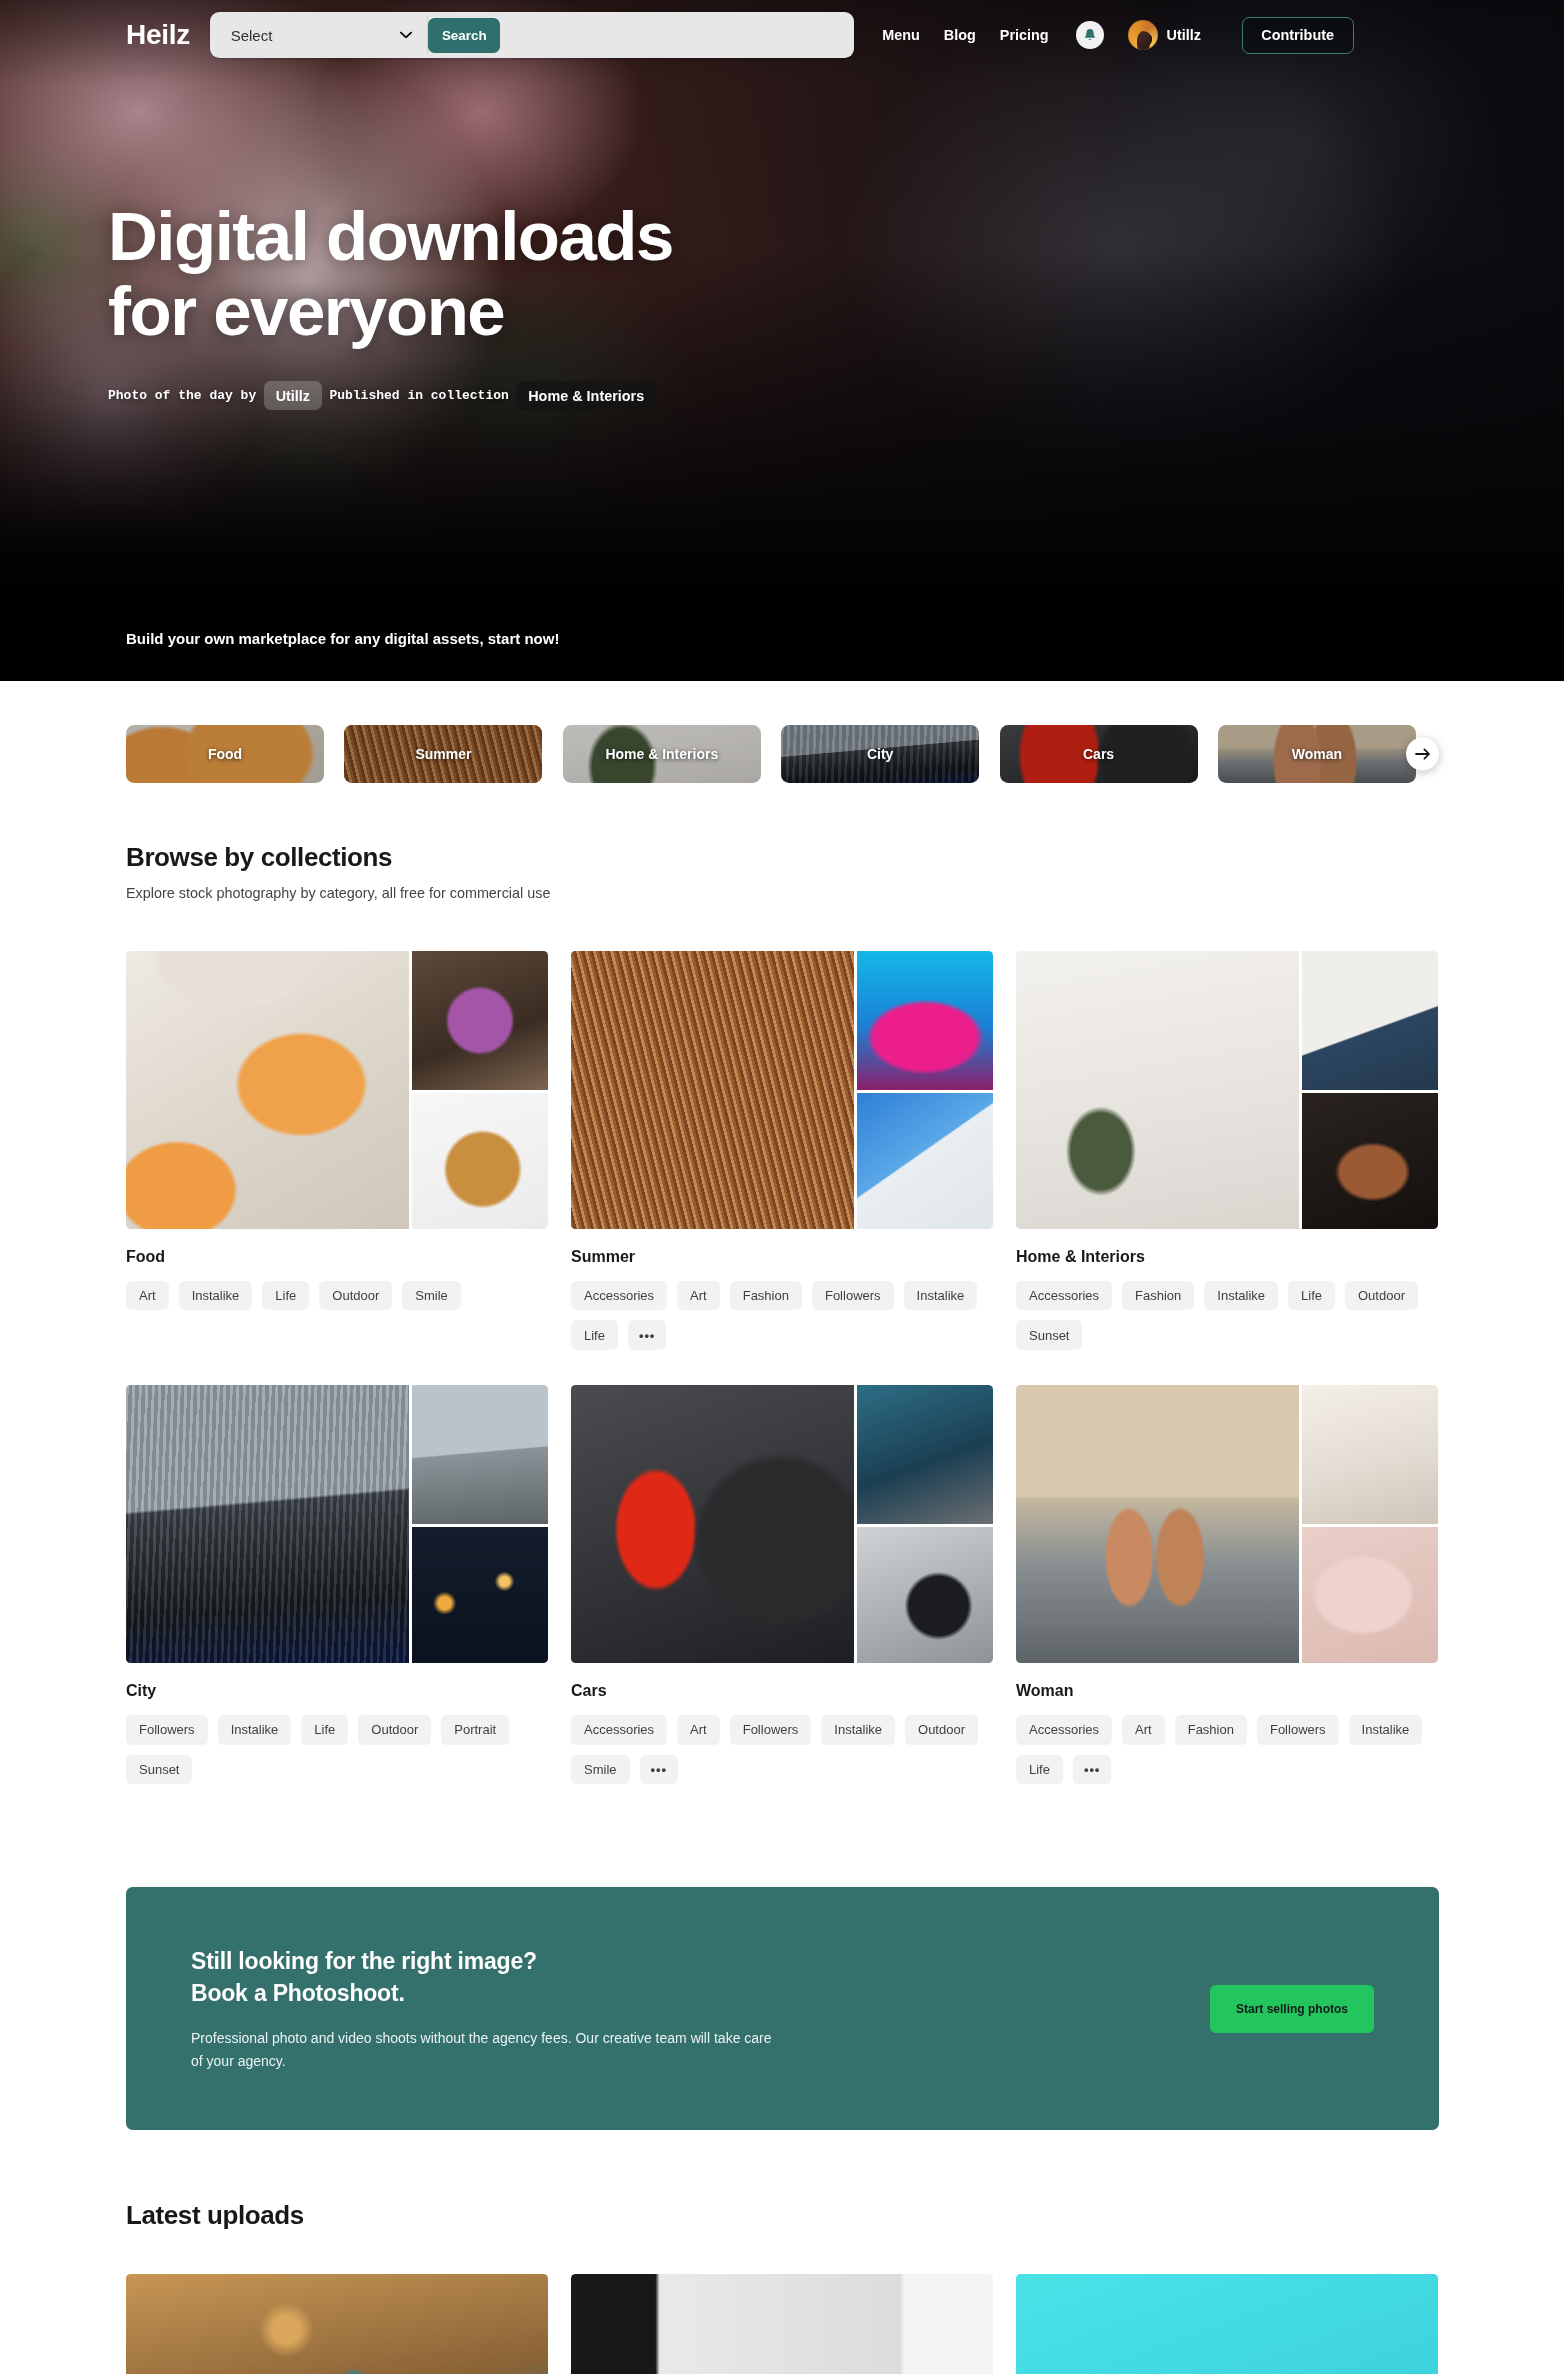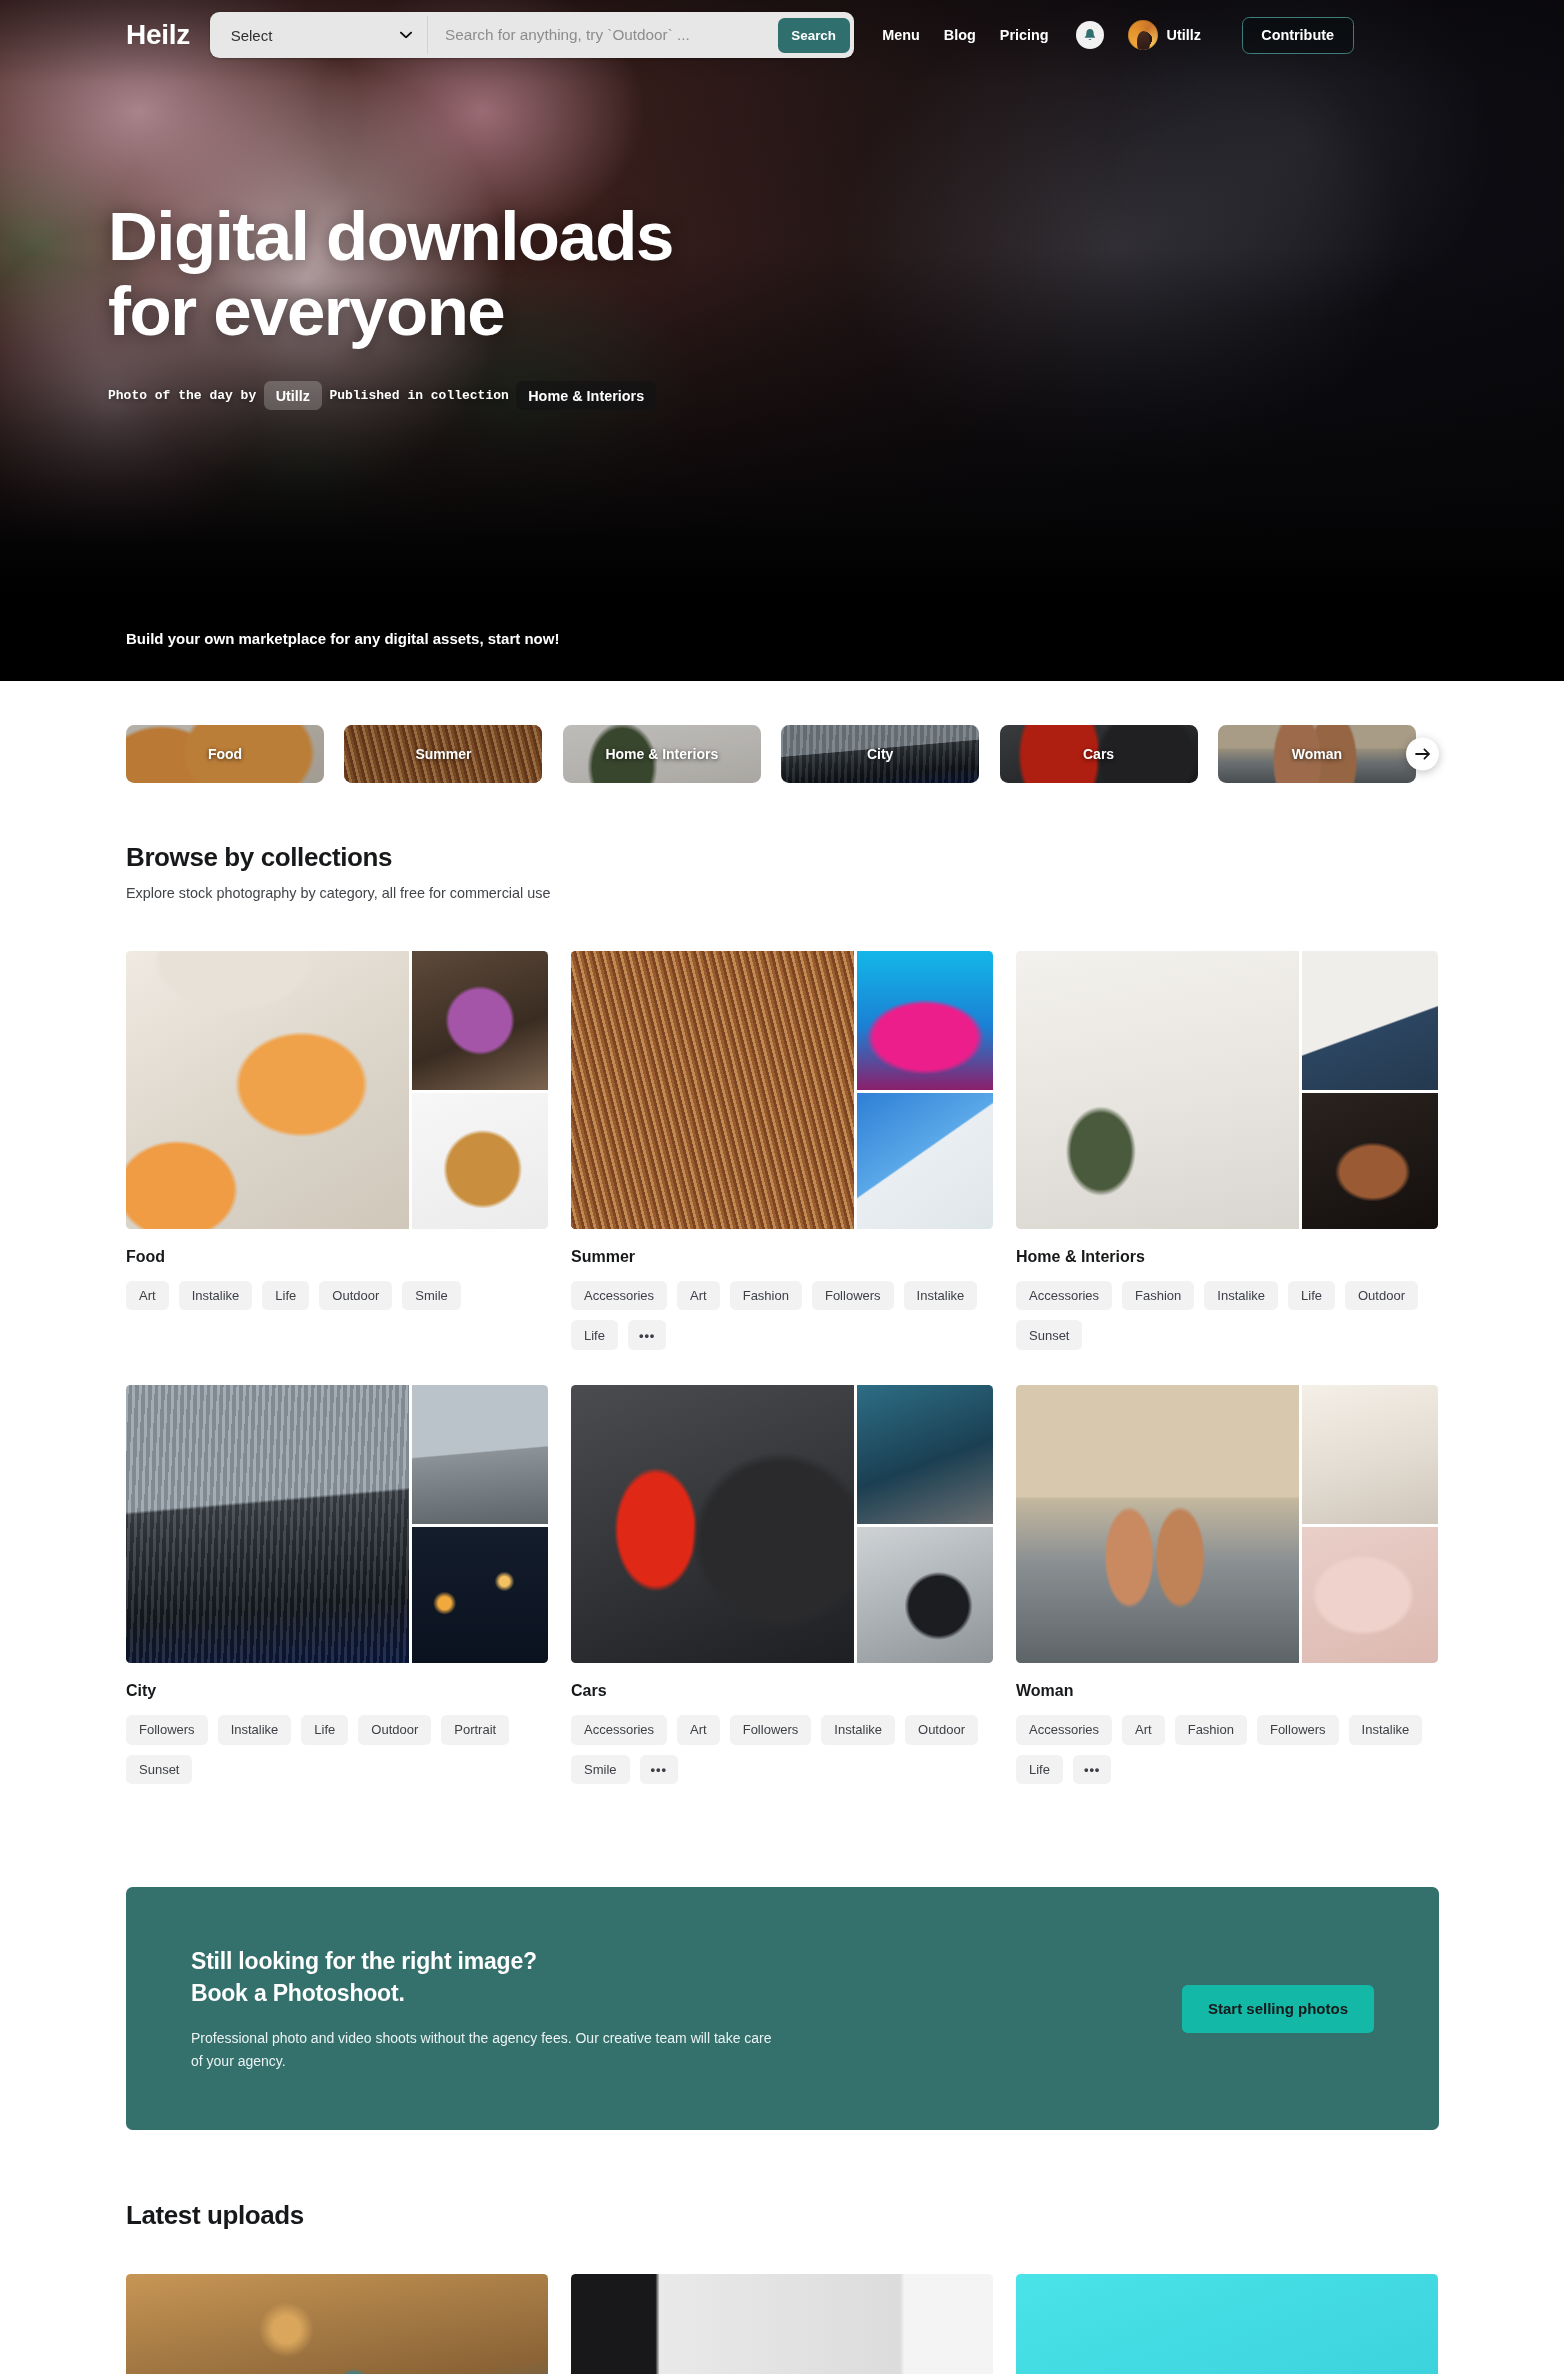--- a/index.html
+++ b/index.html
@@ -312,25 +312,25 @@
     letter-spacing: -0.2px;
   }
   .cta-p {
     margin-top: 16.7px;
     color: #eaf3f2; font-size: 14px; line-height: 1.62;
     max-width: 594px;
   }
   .cta-btn {
     position: absolute;
     right: 65px; top: 50%; transform: translateY(-50%);
-    background: #14b8a6; color: #17191b;
+    background: #22c55e; color: #17191b;
     border: 0; border-radius: 5.6px;
     height: 48px; padding: 0 26px;
     font-family: "Liberation Sans", sans-serif;
-    font-size: 15px; font-weight: 700;
+    font-size: 12px; font-weight: 700;
     cursor: pointer;
   }
 
   
   .latest-grid {
     position: absolute;
     left: 126px; top: 2274px;
     width: 1313px;
     display: grid;
     grid-template-columns: repeat(3, 422px);
@@ -434,21 +434,20 @@
 
   <div class="searchbar">
     <div class="sel-wrap">
       <select>
         <option>Select</option>
       </select>
       <svg class="sel-caret" viewBox="0 0 13 8">
         <path d="M1 1.4 L6.5 6.6 L12 1.4" fill="none" stroke="currentColor" stroke-width="2.1" stroke-linecap="round" stroke-linejoin="round"></path>
       </svg>
     </div>
-    <input class="search-input" type="text" placeholder="Search for anything, try `Outdoor` ..." style="">
     <button class="search-btn">Search</button>
   </div>
 
   <div class="nav">
     <a class="nav-link">Menu</a>
     <a class="nav-link">Blog</a>
     <a class="nav-link">Pricing</a>
 
     <div class="bell">
       <svg width="14" height="15" viewBox="0 0 16 18">

